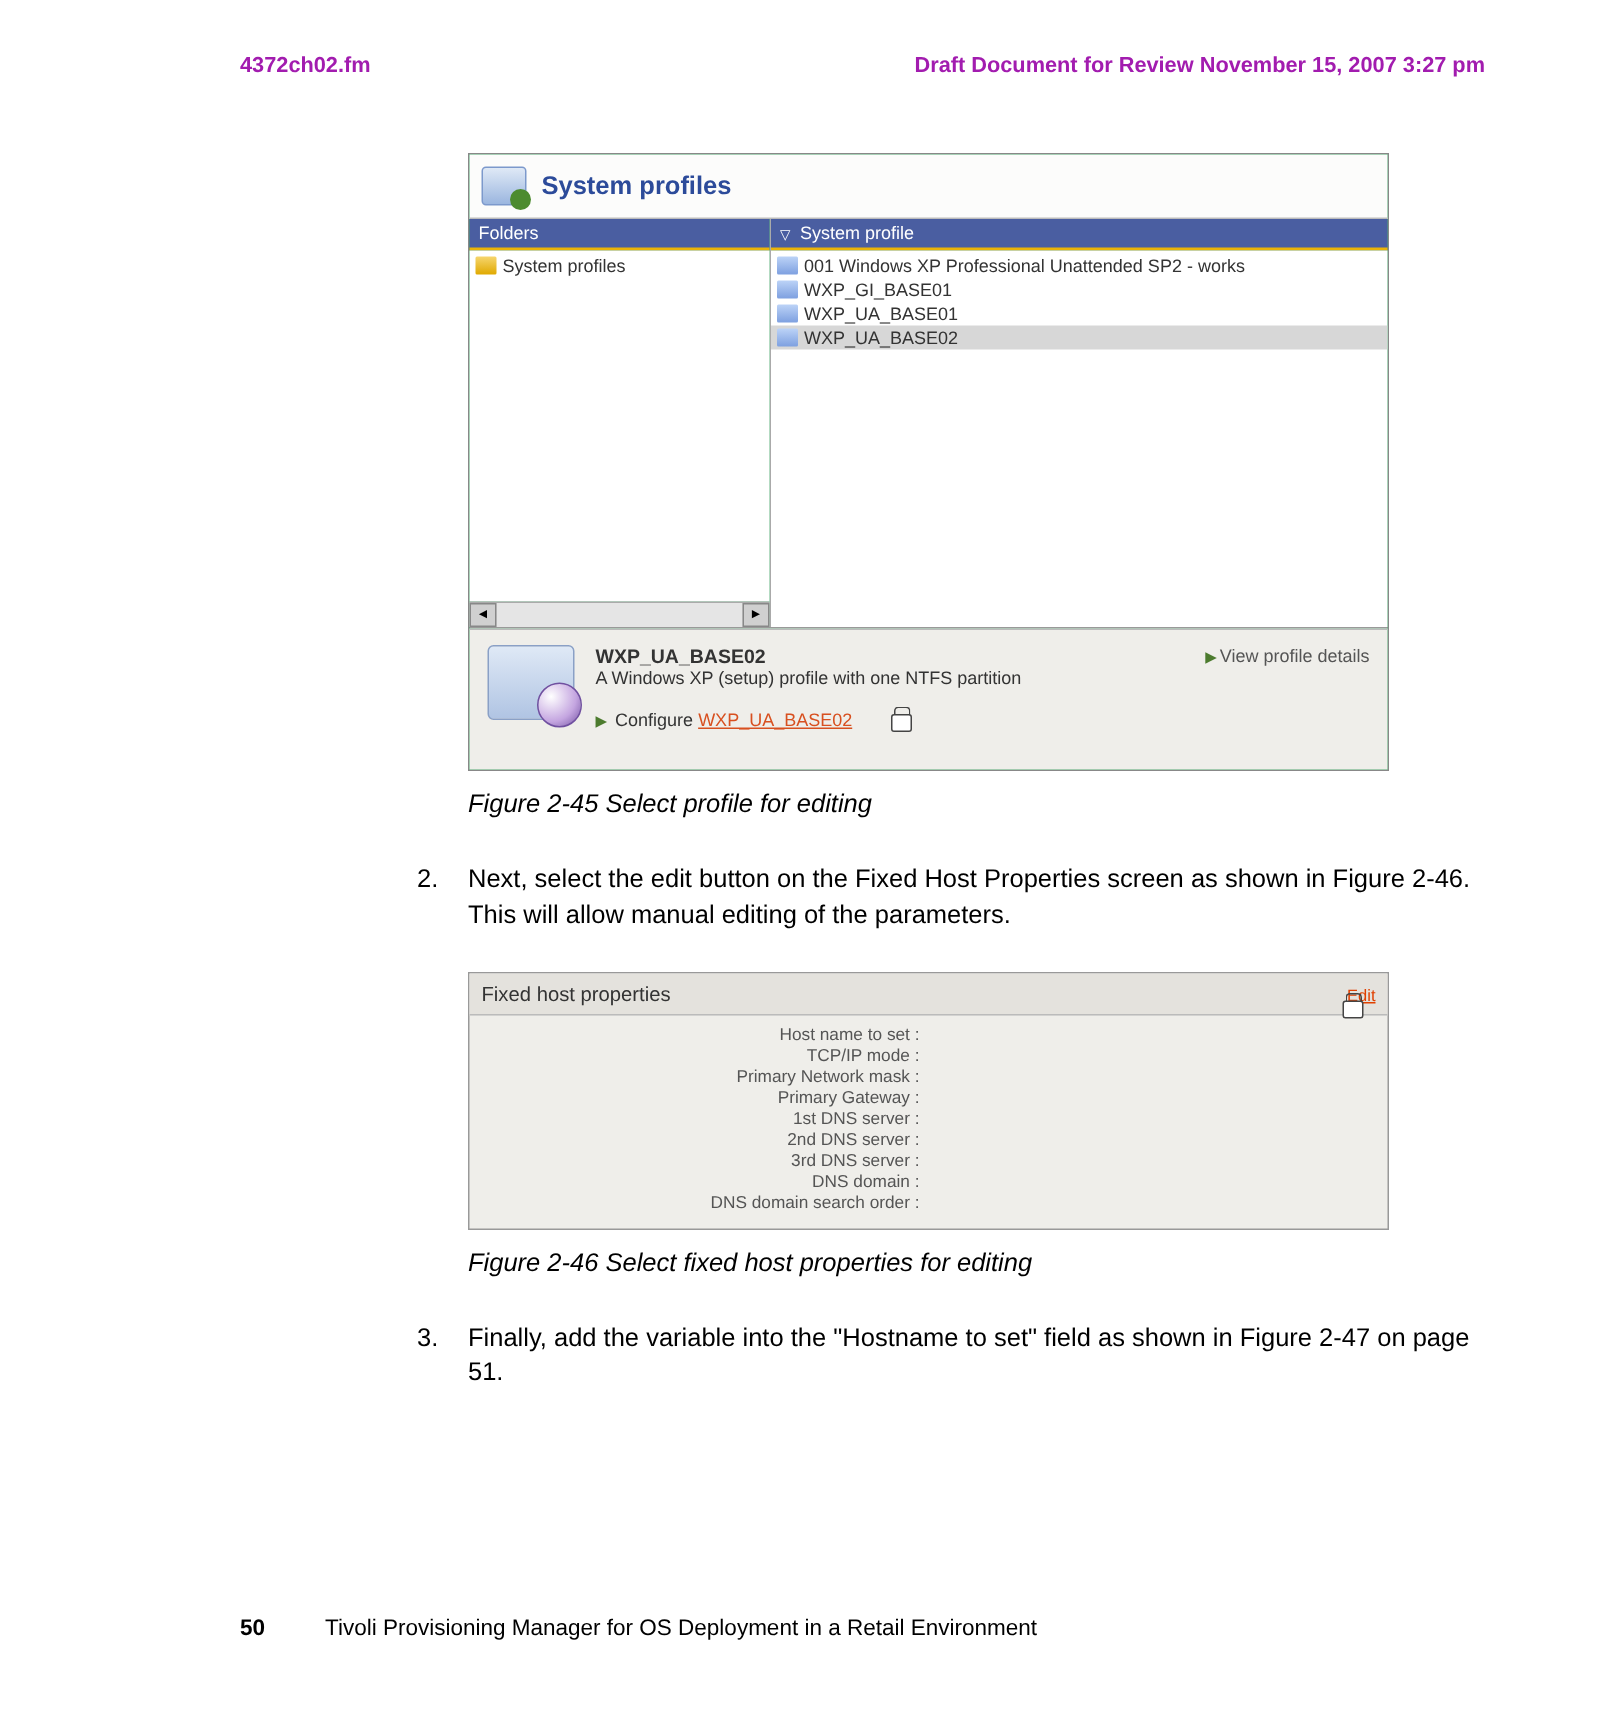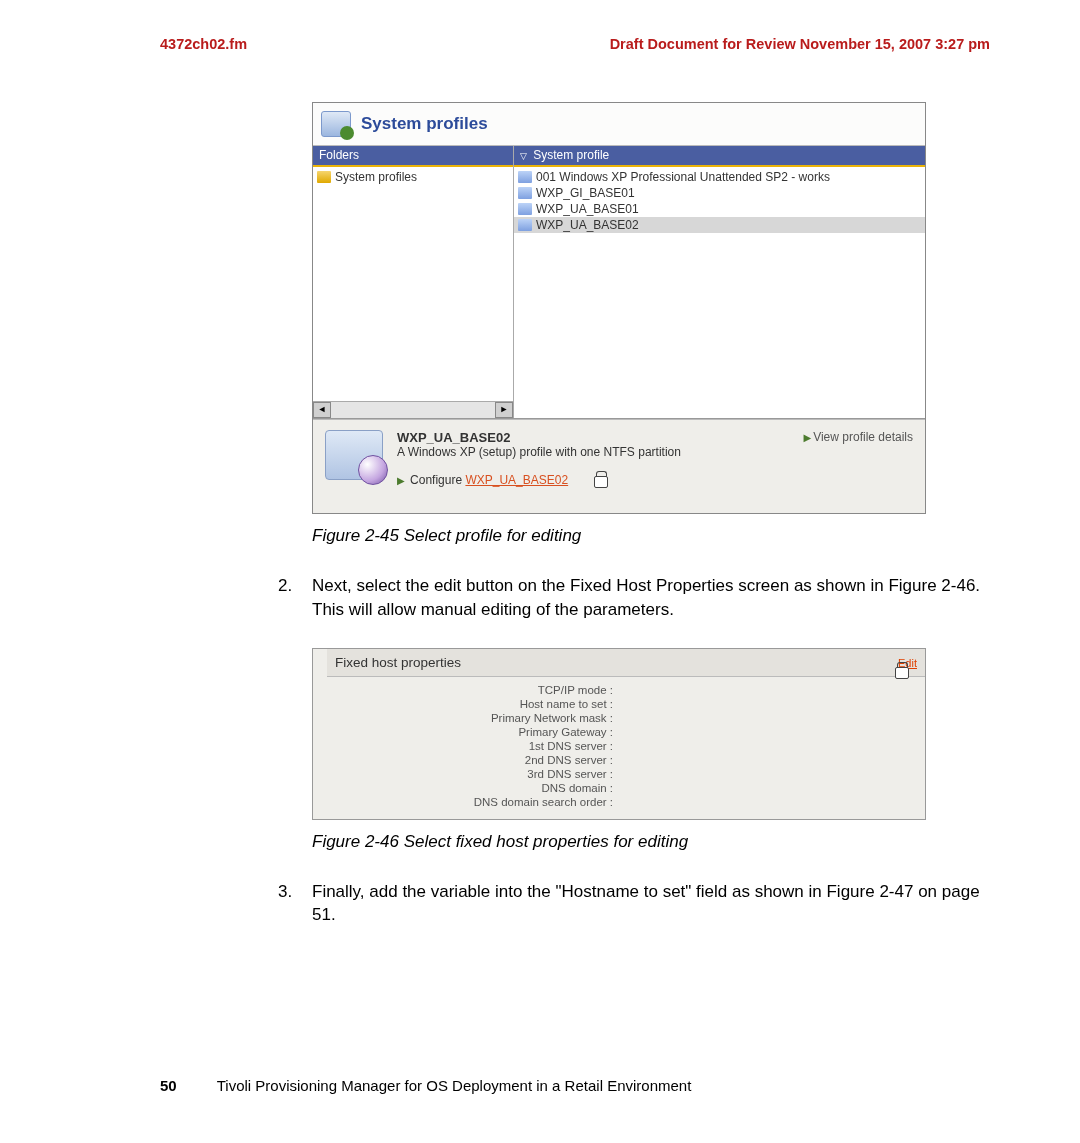--- a/index.html
+++ b/index.html
@@ -11,21 +11,21 @@
   }
   .page {
     padding: 30px 90px 30px 160px;
     box-sizing: border-box;
   }
   .hdr {
     display: flex;
     justify-content: space-between;
     font-size: 14.5px;
     font-weight: bold;
-    color: #b91c1c;
+    color: #a21caf;
     margin-bottom: 50px;
     margin-top: 6px;
   }
 
   
   .fig45 {
     border: 1px solid #888;
     background: #22c55e;
     width: 612px;
     margin-left: 152px;
@@ -159,21 +159,20 @@
   }
   .fig46-hdr {
     background: #e4e2dd;
     border-bottom: 1px solid #bbb;
     padding: 6px 8px;
     font-size: 13.5px;
     color: #333;
     display: flex;
     justify-content: space-between;
     align-items: center;
-    margin-left: 14px;
   }
   .editlink { color: #e04000; font-size: 11px; text-decoration: underline; }
   .proprow {
     display: flex;
     padding: 1px 0;
   }
   .proprow .lab { width: 300px; text-align: right; padding-right: 8px; }
   .fig46-body { padding: 6px 0 10px 0; }
 
   .cursor-img {
@@ -307,25 +306,25 @@
   <div class="fig46">
     <div class="fig46-hdr">
       <span>Fixed host properties</span>
       <span style="position:relative;">
         <a class="editlink">Edit</a>
         <span class="cursor-img cursor-abs2"></span>
       </span>
     </div>
     <div class="fig46-body" id="fig46-body">
         <div class="proprow">
+          <div class="lab">Host name to set :</div>
+          <div></div>
+        </div>
+        <div class="proprow">
           <div class="lab">TCP/IP mode :</div>
-          <div></div>
-        </div>
-        <div class="proprow">
-          <div class="lab">Host name to set :</div>
           <div></div>
         </div>
         <div class="proprow">
           <div class="lab">Primary Network mask :</div>
           <div></div>
         </div>
         <div class="proprow">
           <div class="lab">Primary Gateway :</div>
           <div></div>
         </div>

